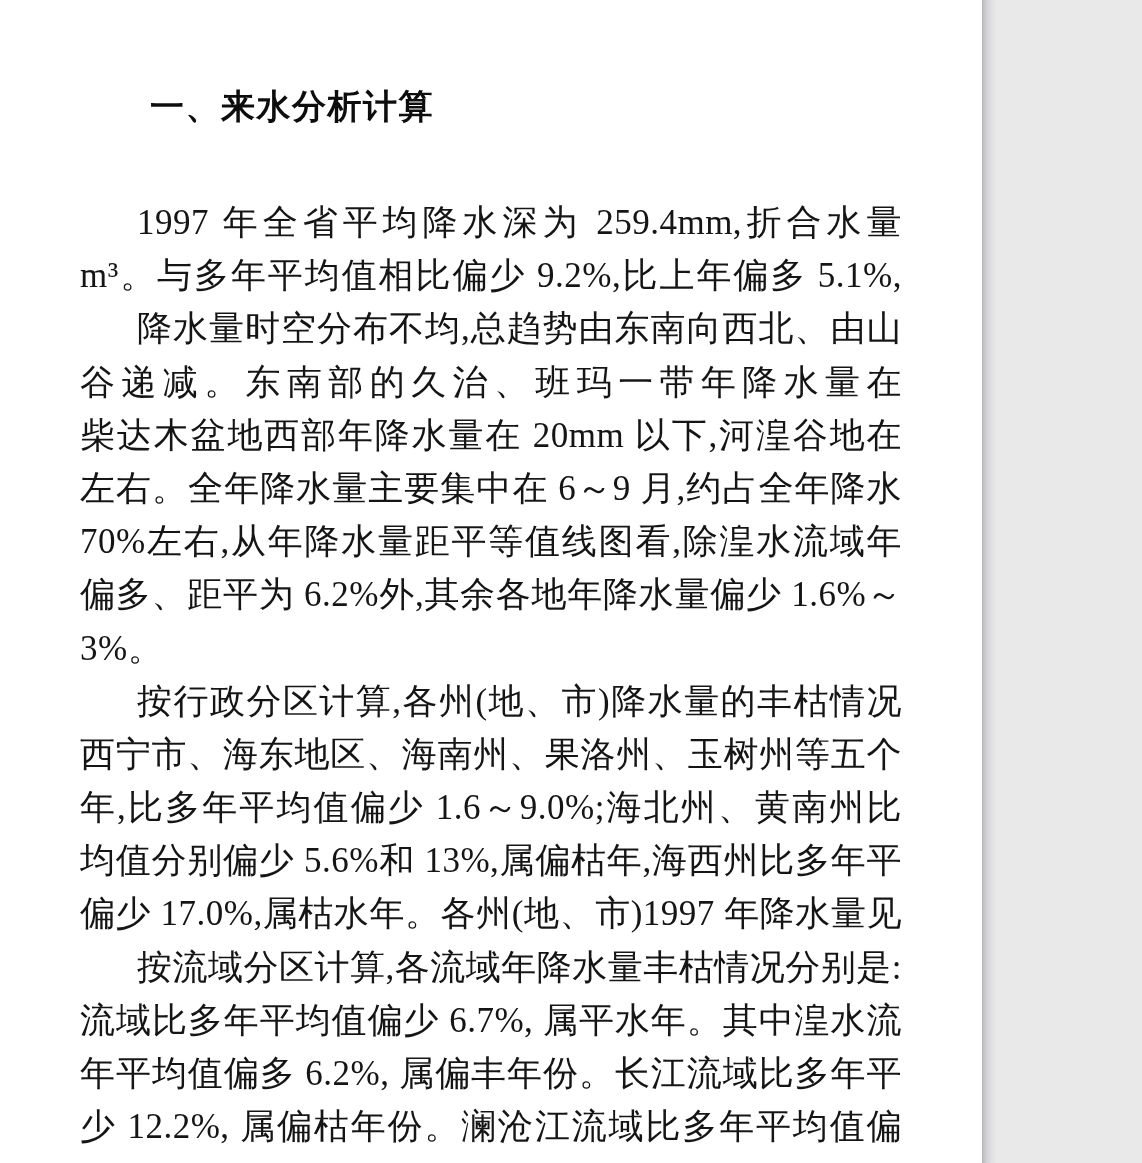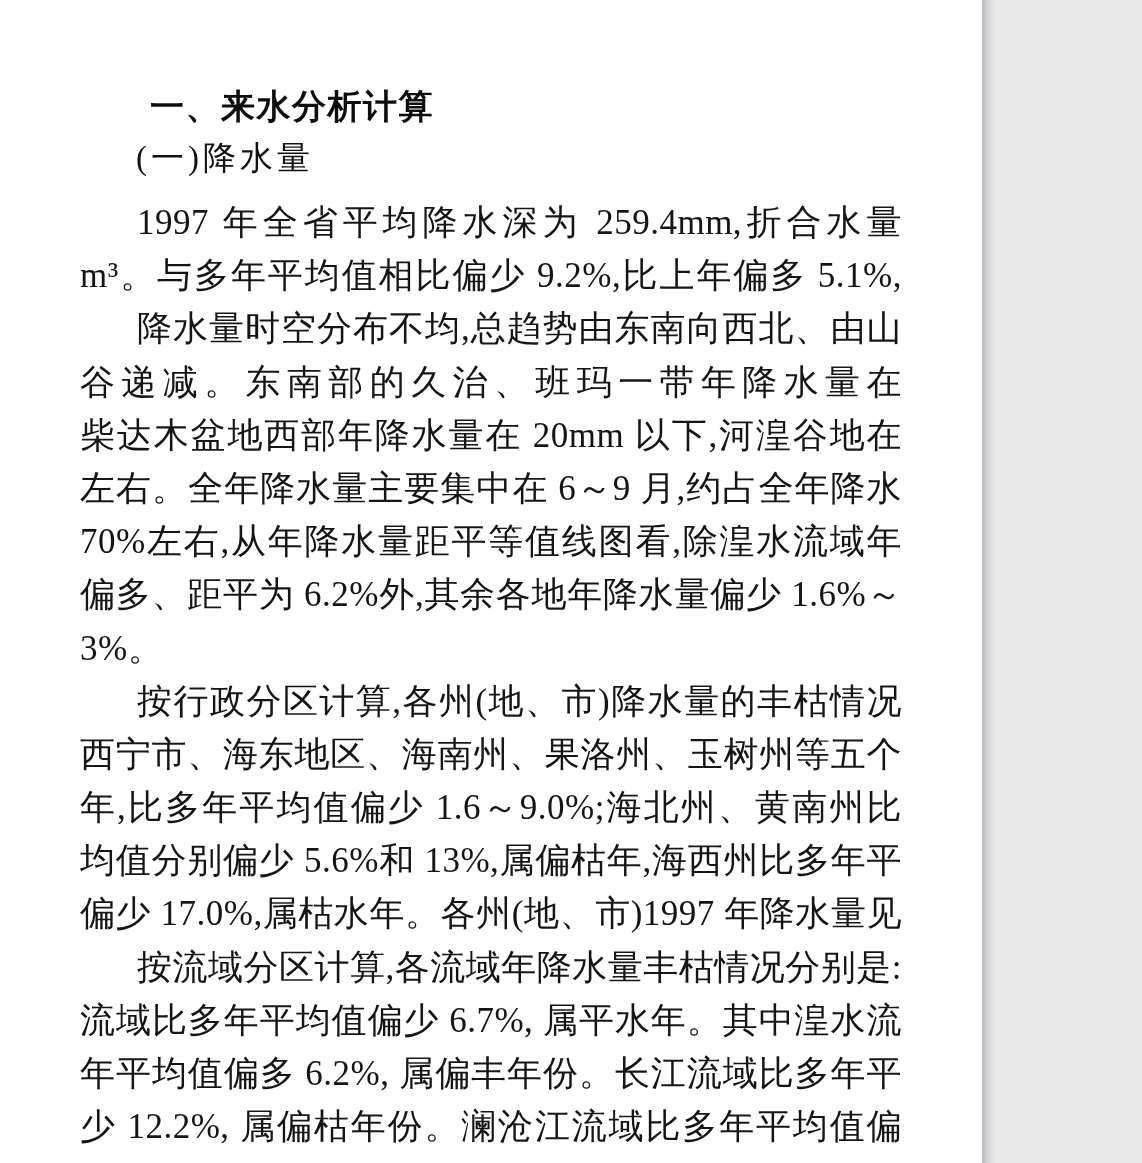--- a/index.html
+++ b/index.html
@@ -70,21 +70,20 @@
     white-space:normal;
   }
   .line.indent{ padding-left:57px; }
   .line.short{ text-align-last:left; }
 </style>
 </head>
 <body>
 
 <div class="page">
   <h1 class="section-heading">一、来水分析计算</h1>
-  <h2 class="subsection-heading">(一)降水量</h2>
   <div class="body-text">
       <div class="line indent">1997 年全省平均降水深为 259.4mm,折合水量 1874.8 亿</div>
       <div class="line">m³。与多年平均值相比偏少 9.2%,比上年偏多 5.1%,属偏枯</div>
       <div class="line indent">降水量时空分布不均,总趋势由东南向西北、由山区向河</div>
       <div class="line">谷递减。东南部的久治、班玛一带年降水量在 600mm 以上,</div>
       <div class="line">柴达木盆地西部年降水量在 20mm 以下,河湟谷地在 300mm</div>
       <div class="line">左右。全年降水量主要集中在 6～9 月,约占全年降水量的</div>
       <div class="line">70%左右,从年降水量距平等值线图看,除湟水流域年降水量</div>
       <div class="line">偏多、距平为 6.2%外,其余各地年降水量偏少 1.6%～18.</div>
       <div class="line short">3%。</div>

